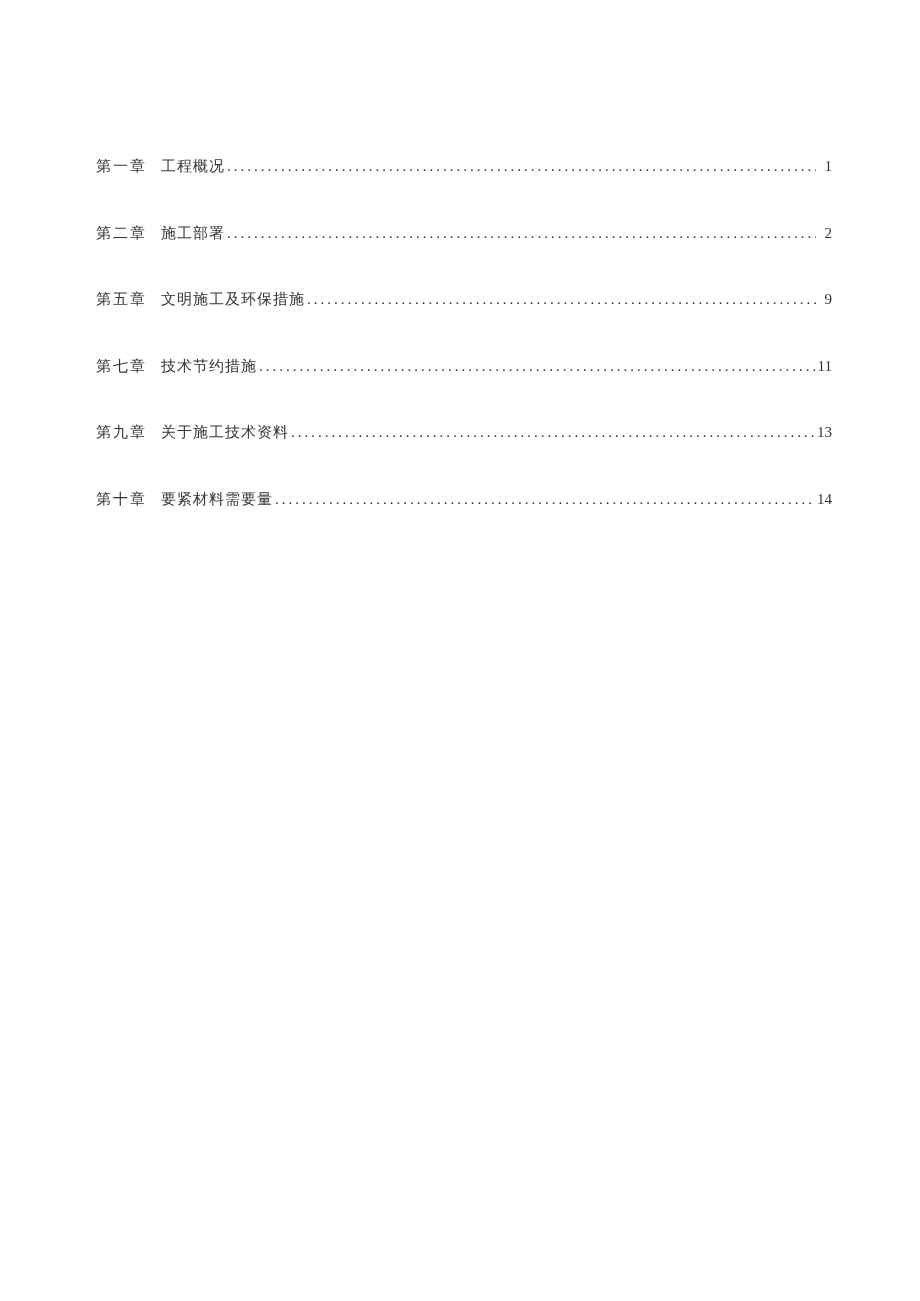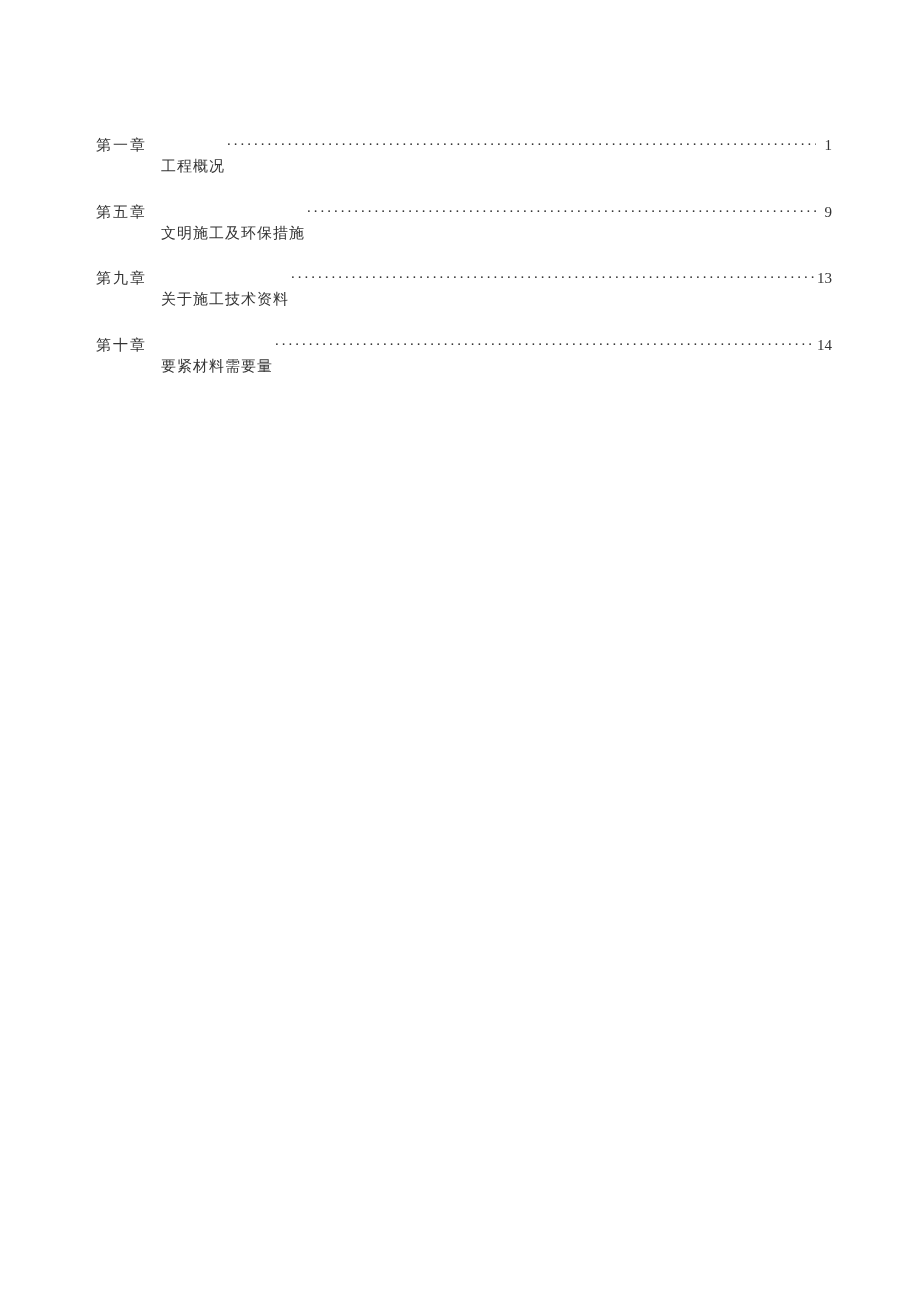--- a/index.html
+++ b/index.html
@@ -7,21 +7,21 @@
       width: 920px;
       height: 1301px;
       background: #ffffff;
       font-family: "SimSun", "宋体", serif;
       color: #333333;
       padding: 112px 88px 0 96px;
     }
     .toc { width: 100%; }
     .toc-row {
       display: flex;
-      align-items: center;
+      align-items: flex-end;
       font-size: 15px;
       line-height: 24.5px;
       white-space: nowrap;
     }
     .chapter {
       flex: 0 0 auto;
       letter-spacing: 2px;
       margin-right: 14px;
     }
     .title {
@@ -54,24 +54,36 @@
 <body>
 
 <div class="toc">
   <div class="toc-row">
     <span class="chapter">第一章</span>
     <span class="title">工程概况</span>
     <span class="dots"></span>
     <span class="page">1</span>
   </div>
   <div class="toc-row">
+    <span class="chapter">第二章</span>
+    <span class="title">施工部署</span>
+    <span class="dots"></span>
+    <span class="page">2</span>
+  </div>
+  <div class="toc-row">
     <span class="chapter">第五章</span>
     <span class="title">文明施工及环保措施</span>
     <span class="dots"></span>
     <span class="page">9</span>
+  </div>
+  <div class="toc-row">
+    <span class="chapter">第七章</span>
+    <span class="title">技术节约措施</span>
+    <span class="dots"></span>
+    <span class="page">11</span>
   </div>
   <div class="toc-row">
     <span class="chapter">第九章</span>
     <span class="title">关于施工技术资料</span>
     <span class="dots"></span>
     <span class="page">13</span>
   </div>
   <div class="toc-row">
     <span class="chapter">第十章</span>
     <span class="title">要紧材料需要量</span>

